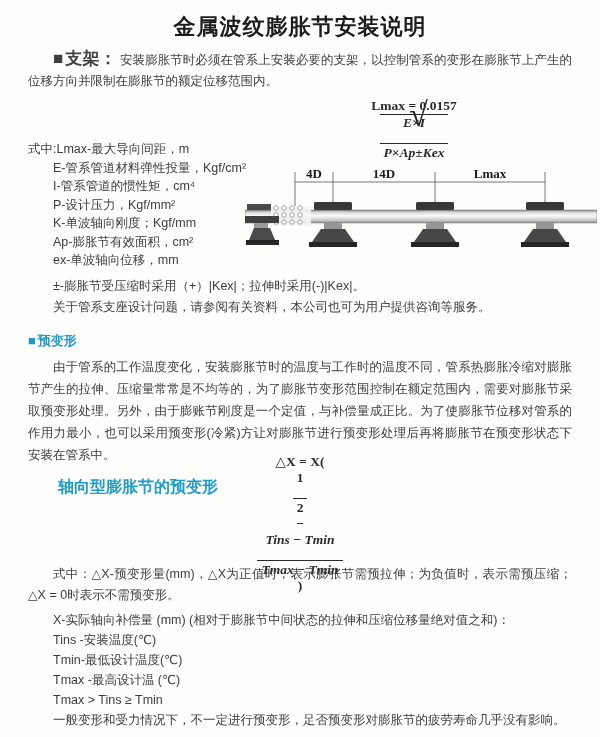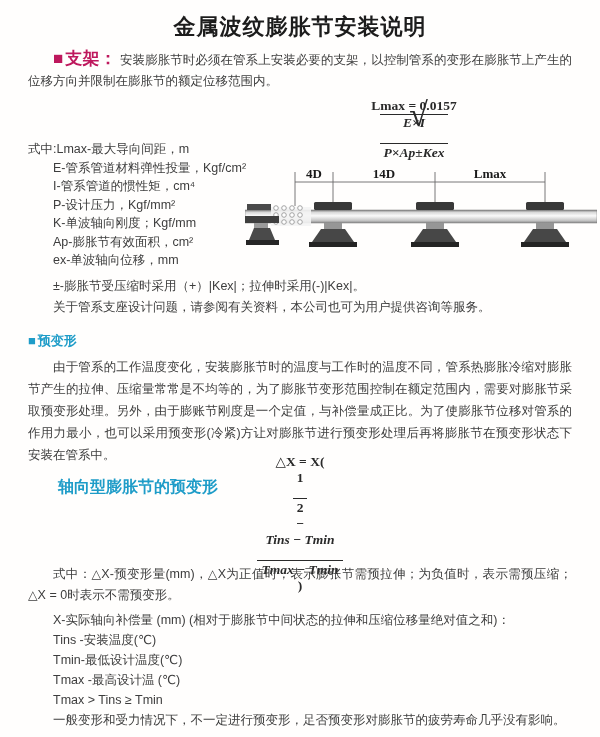--- a/index.html
+++ b/index.html
@@ -7,21 +7,21 @@
     position:relative;width:600px;height:737px;background:#fffefd;overflow:hidden;
     font-family:"Liberation Sans","DejaVu Sans",sans-serif;
     color:#3d3d3d;font-size:12.5px;line-height:21px;
   }
   .title{
     margin:12px 0 6px 0;text-align:center;color:#1c1c1c;
     font-size:22px;line-height:30px;font-weight:bold;letter-spacing:1px;
   }
   .para{margin:0 28px;text-align:justify;}
   .indent{text-indent:25px;}
-  .sec-head{color:#be185d;font-size:17px;font-weight:bold;}
+  .sec-head{color:#404040;font-size:17px;font-weight:bold;}
   .bullet{margin-right:2px;}
   .h-block{margin:12px 0 4px 28px;color:#1e9cc8;font-size:13px;font-weight:bold;line-height:22px;}
   .h-sub{margin:10px 0 6px 58px;color:#1e9cc8;font-size:16px;font-weight:bold;line-height:22px;}
   .formula{
     font-family:"Liberation Serif","DejaVu Serif",serif;
     font-weight:bold;color:#2a2a2a;font-size:13.5px;line-height:normal;flex-direction:column;
   }
   .f-lmax{margin:6px 0 4px 228px;height:38px;display:flex;align-items:center;}
   .f-center{margin:6px 0;text-align:center;height:40px;display:flex;align-items:center;justify-content:center;}
   .f-var{font-style:italic;}

